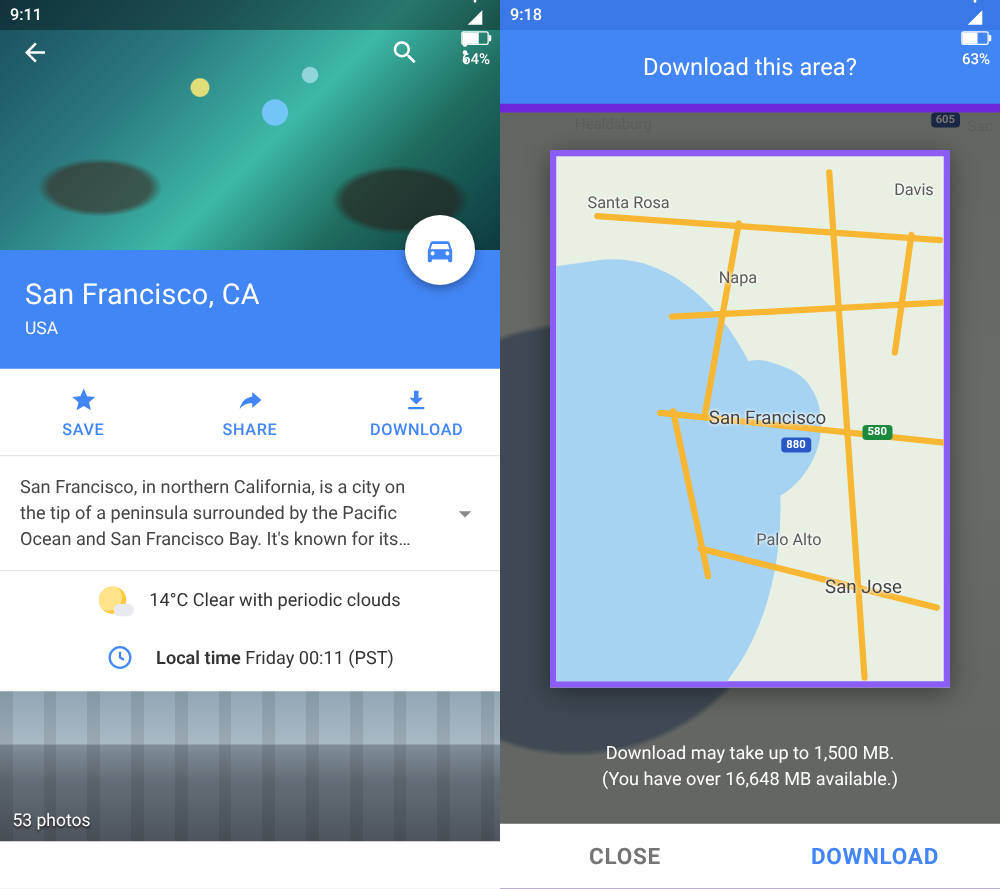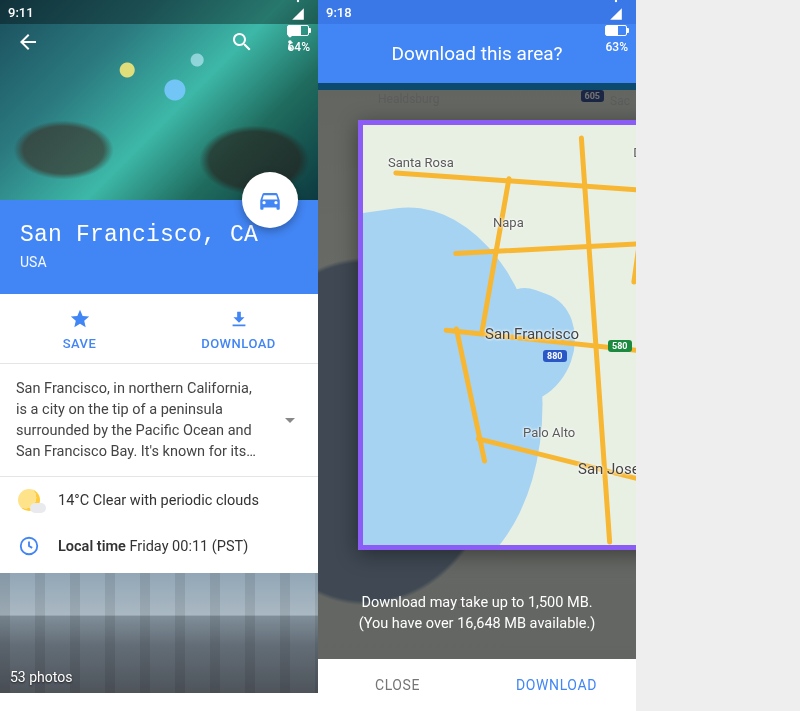--- a/index.html
+++ b/index.html
@@ -5,21 +5,21 @@
   * { box-sizing: border-box; margin: 0; padding: 0; }
   body {
     font-family: Roboto, "Helvetica Neue", Arial, sans-serif;
     background: #eee;
     width: 800px;
     height: 711px;
     overflow: hidden;
     display: flex;
   }
   .screen {
-    width: 318px;
+    width: 400px;
     height: 711px;
     position: relative;
     background: #fff;
     overflow: hidden;
   }
   
   .status-bar {
     height: 24px;
     display: flex;
     align-items: center;
@@ -66,21 +66,21 @@
     padding: 0 16px; z-index:6;
   }
   .hero-right{ display:flex; align-items:center; gap:24px;}
   .icon-btn { width:24px; height:24px; display:flex; align-items:center; justify-content:center; cursor:pointer;}
   .info-panel{
     background:#4285f4;
     color:#fff;
     padding: 22px 20px 24px;
     position:relative;
   }
-  .place-title{ font-size:23px; font-weight:400; letter-spacing:0.2px;font-family:Liberation Mono, monospace;}
+  .place-title{ font-size:23px; font-weight:400; letter-spacing:0.2px;}
   .place-sub{ font-size:14px; margin-top:6px; opacity:0.95;}
   .fab{
     position:absolute; right:20px; top:-28px;
     width:56px; height:56px; border-radius:50%;
     background:#fff; box-shadow:0 3px 8px rgba(0,0,0,0.3);
     display:flex; align-items:center; justify-content:center; cursor:pointer;
   }
   .actions{
     display:flex; background:#fff;
   }
@@ -93,21 +93,21 @@
   .divider{ height:1px; background:#e5e5e5;}
   .desc-row{
     display:flex; align-items:center; padding:14px 16px; gap:20px;
   }
   .desc-text{
     flex:1; font-size:14.5px; color:#444; line-height:1.45;
   }
   .chev{ color:#888; flex-shrink:0;}
   .weather-row, .time-row{
     display:flex; align-items:center; gap:18px;
-    padding:12px 18px; font-size:14.5px; color:#333;
+    padding:12px 18px; font-size:14.5px; color:#333;justify-content:center;
   }
   .weather-icon{
     width:22px; height:22px; border-radius:50%;
     background: radial-gradient(circle at 35% 40%, #ffe38a 0 55%, #ffcb3d 56% 100%);
     position:relative;
   }
   .weather-icon::after{
     content:""; position:absolute; right:-6px; bottom:-2px;
     width:16px; height:10px; border-radius:10px;
     background:#e8eaed;
@@ -123,21 +123,21 @@
     background:
       repeating-linear-gradient(90deg, rgba(70,70,75,0.55) 0 10px, rgba(120,120,128,0.35) 10px 35px);
     mix-blend-mode:multiply; opacity:0.4;
   }
   .photos-label{
     position:absolute; left:10px; bottom:8px;
     color:#fff; font-size:14px; text-shadow:0 1px 2px rgba(0,0,0,0.7);margin-top:36px;
   }
 
   
-  .screen.right { background:#0c4a6e;}
+  .screen.right { background:#6d28d9;}
   .dl-header{
     background:#4285f4; color:#fff;
     text-align:center; font-size:19px; font-weight:400;
     padding:18px 0;
   }
   .map-dim{
     position:absolute; top:90px; left:0; right:0; bottom:0;
     background:
       linear-gradient(180deg, #d8e4d0 0%, #e8efe2 40%, #d5e0d2 100%);
     filter: brightness(0.45) saturate(0.6);
@@ -186,21 +186,21 @@
     position:absolute; left:0; right:0; bottom:66px;
     text-align:center; color:#fff; font-size:14.5px; line-height:1.5;
     padding:10px 20px;
   }
   .dl-actions{
     position:absolute; left:0; right:0; bottom:0; height:52px;
     background:#fff; display:flex;
   }
   .dl-btn{
     flex:1; display:flex; align-items:center; justify-content:center;
-    font-size:14px; font-weight:400; letter-spacing:0.6px;
+    font-size:18px; font-weight:700; letter-spacing:0.6px;
     color:#757575; cursor:pointer;
   }
   .dl-btn.primary{ color:#4285f4;}
 </style>
 </head>
 <body>
 
 <div class="screen">
 
   <div class="status-bar dark">
@@ -258,20 +258,26 @@
 
   <div class="actions">
     <div class="action">
       <svg viewBox="0 0 24 24" width="22" height="22" fill="#4285f4">
           <path d="M12 17.3L18.2 21l-1.6-7 5.4-4.7-7.1-.6L12 2 9.1 8.7 2 9.3l5.4 4.7-1.6 7z"></path>
         </svg>
       <span>SAVE</span>
     </div>
     <div class="action">
       <svg viewBox="0 0 24 24" width="22" height="22" fill="#4285f4">
+          <path d="M14 9V5l8 7-8 7v-4.1c-5 0-8.5 1.6-11 5.1 1-5 4-10 11-11z"></path>
+        </svg>
+      <span>SHARE</span>
+    </div>
+    <div class="action">
+      <svg viewBox="0 0 24 24" width="22" height="22" fill="#4285f4">
           <path d="M19 18H5v2h14zm-7-2l6-6h-4V4h-4v6H6z"></path>
         </svg>
       <span>DOWNLOAD</span>
     </div>
   </div>
   <div class="divider"></div>
 
   <div class="desc-row">
     <div class="desc-text">San Francisco, in northern California, is a city on the tip of a peninsula surrounded by the Pacific Ocean and San Francisco Bay. It's known for its…</div>
     <svg class="chev" viewBox="0 0 24 24" width="24" height="24" fill="currentColor">

